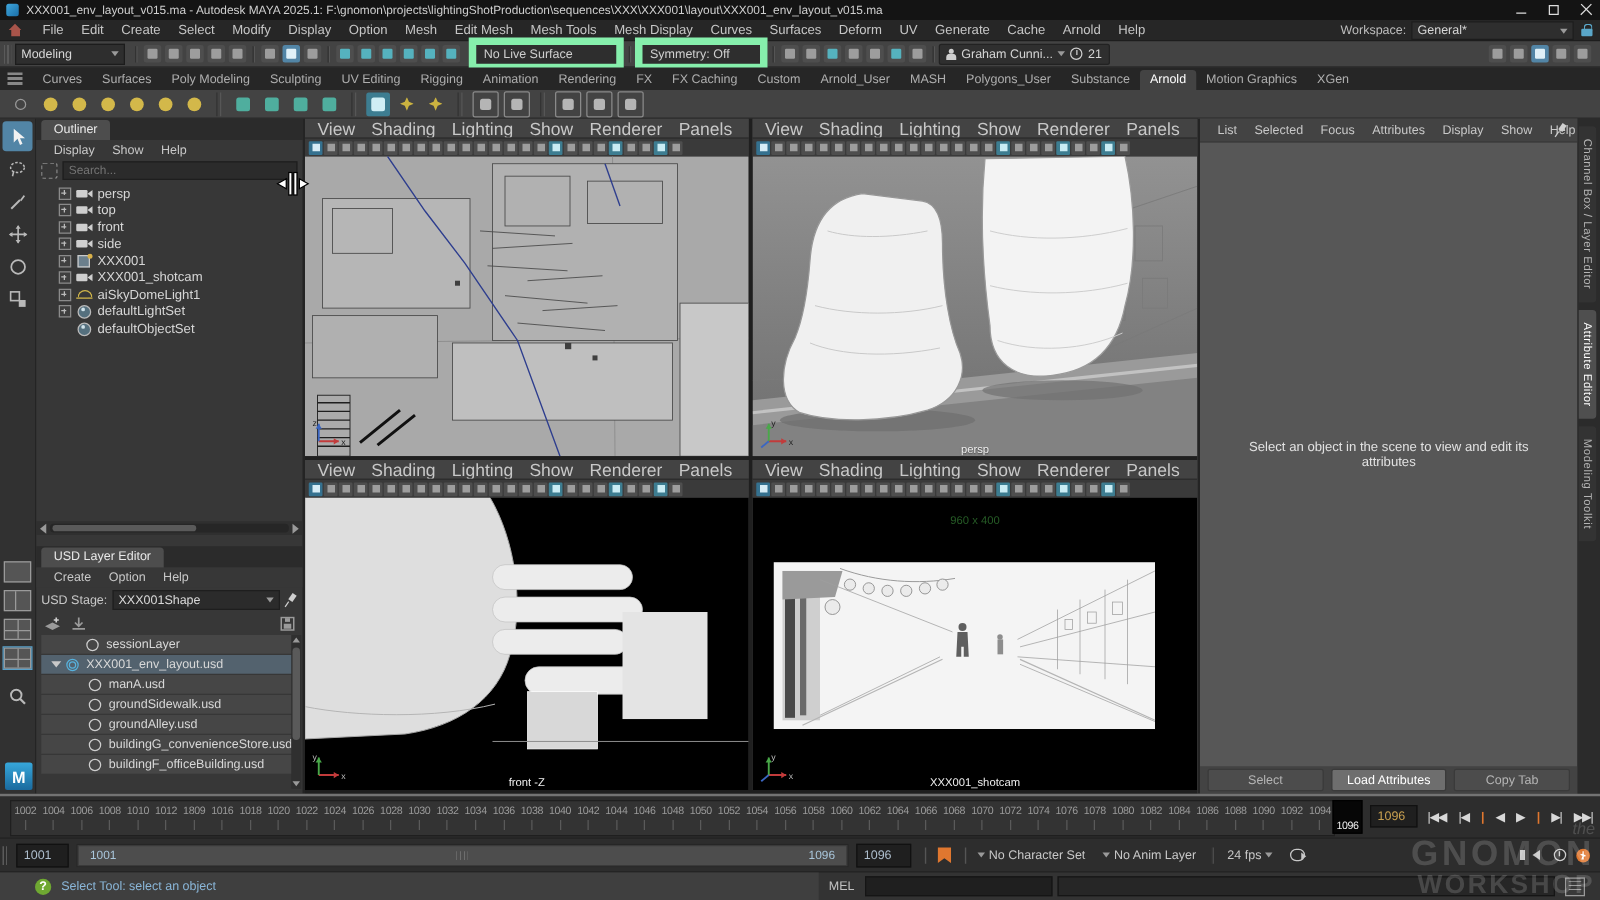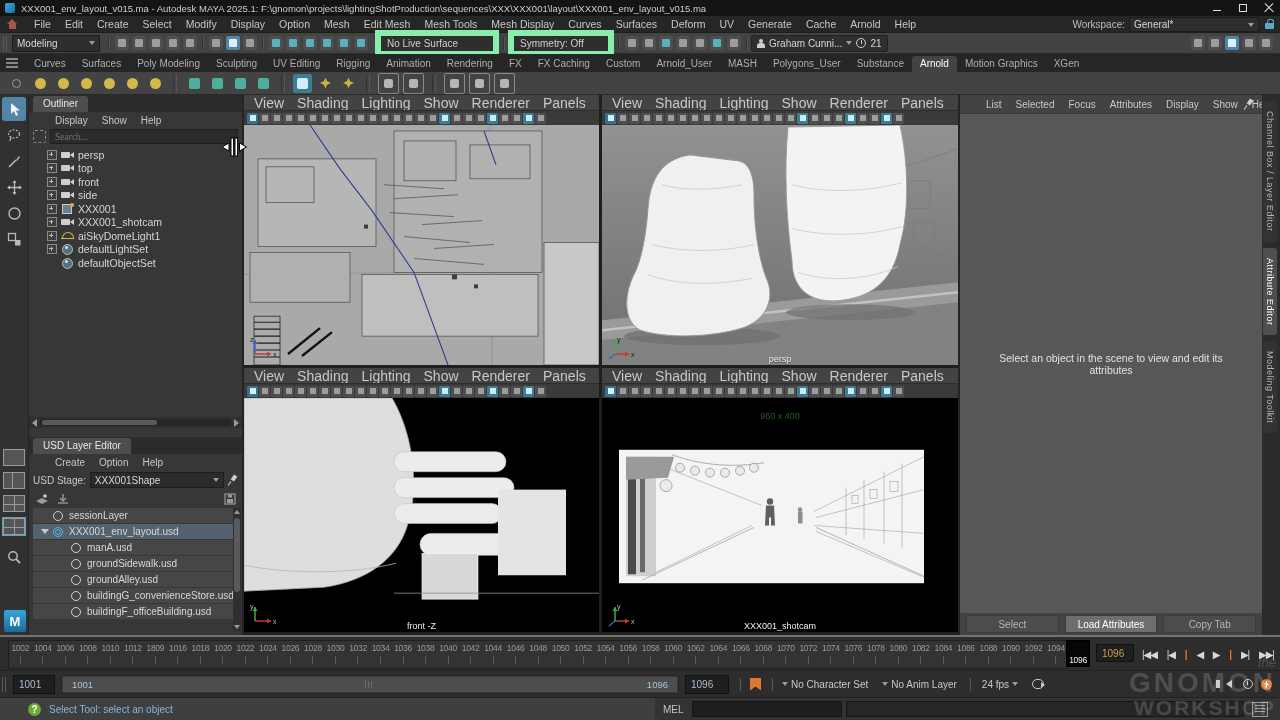--- a/index.html
+++ b/index.html
@@ -69,24 +69,24 @@
   .tool.active{background:#5285a6;}
   .layouticon{width:20px;height:15px;margin:6px auto;border:1px solid #9a9a9a;position:relative;background:#555;}
   .layouticon.q:before{content:"";position:absolute;left:50%;top:0;bottom:0;width:1px;background:#9a9a9a;}
   .layouticon.q:after{content:"";position:absolute;top:50%;left:0;right:0;height:1px;background:#9a9a9a;}
   .layouticon.h:before{content:"";position:absolute;left:40%;top:0;bottom:0;width:1px;background:#9a9a9a;}
   .layouticon.active{outline:1.5px solid #5aa0c8;}
   
   #leftpanels{left:29px;top:95px;width:215px;height:540px;background:#373737;border-right:2px solid #242424;box-sizing:border-box;}
   .ptabstrip{height:17px;background:#2b2b2b;display:flex;align-items:flex-end;}
   .ptab{background:#4d4d4d;color:#e8e8e8;font-size:10px;padding:2px 10px 3px;border-radius:3px 3px 0 0;margin-left:4px;}
-  .pmenus{height:16px;display:flex;align-items:center;gap:14px;padding-left:26px;font-size:10px;color:#c8c8c8;background:#373737;}
+  .pmenus{height:16px;display:flex;align-items:center;gap:14px;padding-left:14px;font-size:10px;color:#c8c8c8;background:#373737;}
   .searchrow{height:17px;display:flex;align-items:center;gap:4px;padding:0 4px;}
   .framesel{width:11px;height:11px;border:1px dashed #8a8a8a;border-radius:2px;flex:0 0 auto;}
-  .searchrow input{flex:1;height:13px;background:#2b2b2b;border:1px solid #1e1e1e;color:#bbb;font-size:9.5px;padding:0 4px;font-family:Liberation Serif, serif;}
+  .searchrow input{flex:1;height:13px;background:#2b2b2b;border:1px solid #1e1e1e;color:#bbb;font-size:9.5px;padding:0 4px;font-family:Liberation Sans, sans-serif;}
   .otree{padding-top:3px;}
   .orow{height:13.5px;display:flex;align-items:center;gap:4px;padding-left:18px;font-size:10.5px;color:#d6d6d6;}
   .expbox{width:8px;height:8px;border:1px solid #8a8a8a;background:#3f3f3f;position:relative;flex:0 0 auto;}
   .expbox:before{content:"";position:absolute;left:1px;top:3px;width:4px;height:1px;background:#bbb;}
   .expbox:after{content:"";position:absolute;left:2.5px;top:1.5px;width:1px;height:4px;background:#bbb;}
   .orow.noexp .expbox{visibility:hidden;}
   .oic{width:13px;height:10px;position:relative;flex:0 0 auto;}
   .oic.camera:before{content:"";position:absolute;left:0;top:2px;width:9px;height:6px;background:#cfcfcf;border-radius:1px;}
   .oic.camera:after{content:"";position:absolute;right:0;top:2px;border-top:3px solid transparent;border-bottom:3px solid transparent;border-right:4px solid #cfcfcf;}
   .oic.stage:before{content:"";position:absolute;left:1px;top:0;width:8px;height:8px;border:1px solid #c9c9c9;background:#6b7f8c;}
@@ -522,21 +522,21 @@
             <path d="M1,10 H11" stroke="#9a9a9a" stroke-width="1.4"></path>
           </svg>
         <svg class="saveic" width="12" height="12" viewBox="0 0 12 12">
             <rect x="1" y="1" width="10" height="10" fill="none" stroke="#9a9a9a" stroke-width="1.2"></rect>
             <rect x="3" y="6" width="6" height="4" fill="#9a9a9a"></rect>
             <rect x="4" y="1.5" width="4" height="3" fill="#9a9a9a"></rect>
           </svg>
       </div>
       <div class="usdlist">
 
-          <div class="usdrow" style="padding-left: 8px;">
+          <div class="usdrow" style="padding-left: 24px;">
             <span class="tri"></span>
             <span class="lic circle"></span>
             <span>sessionLayer</span>
           </div>
 
           <div class="usdrow active exp target" style="padding-left: 8px;">
             <span class="tri"></span>
             <span class="lic circle target"></span>
             <span>XXX001_env_layout.usd</span>
           </div>

